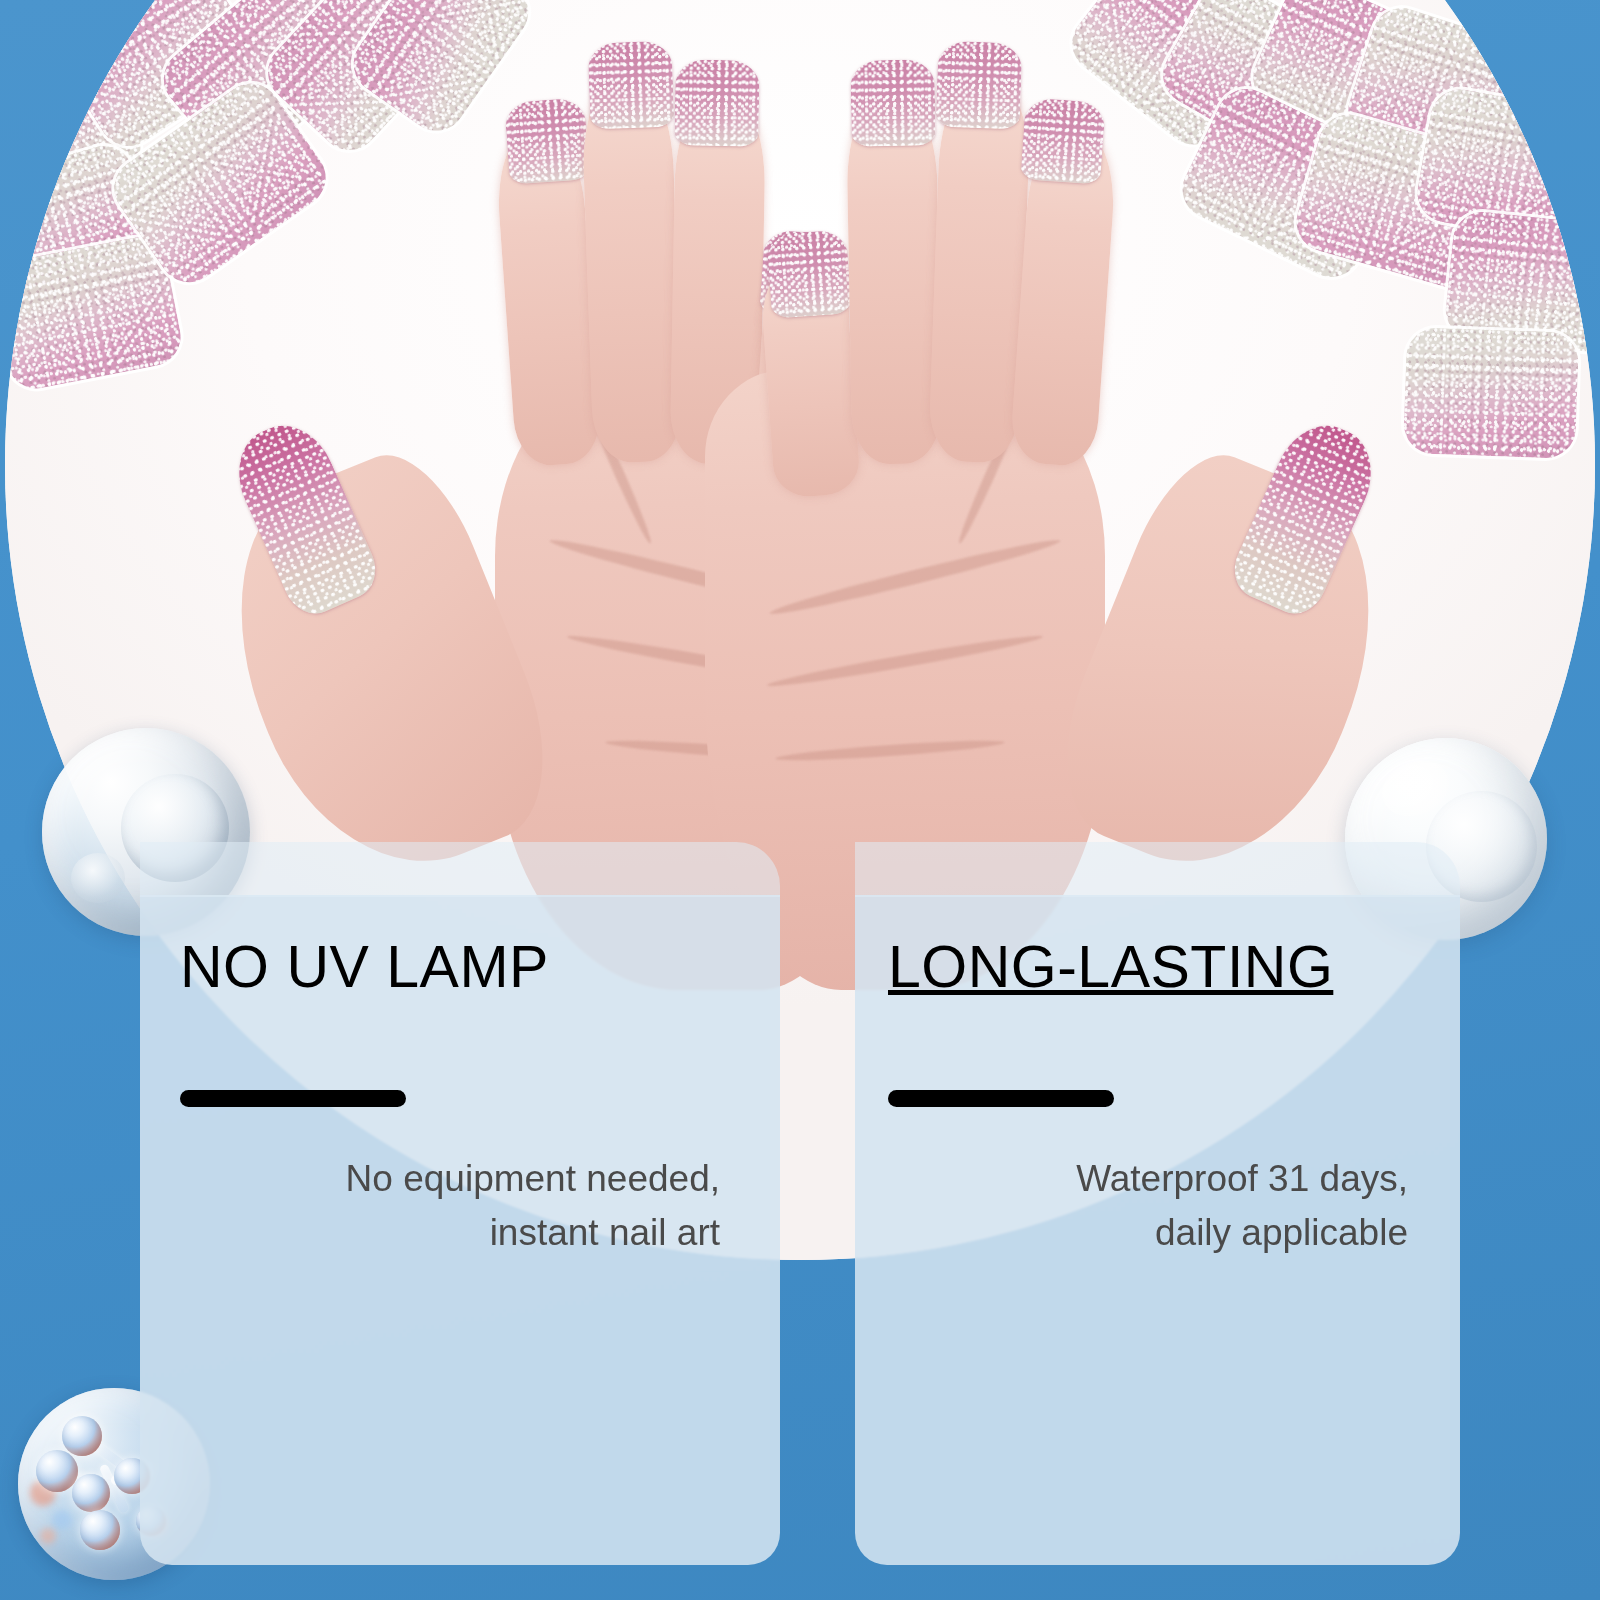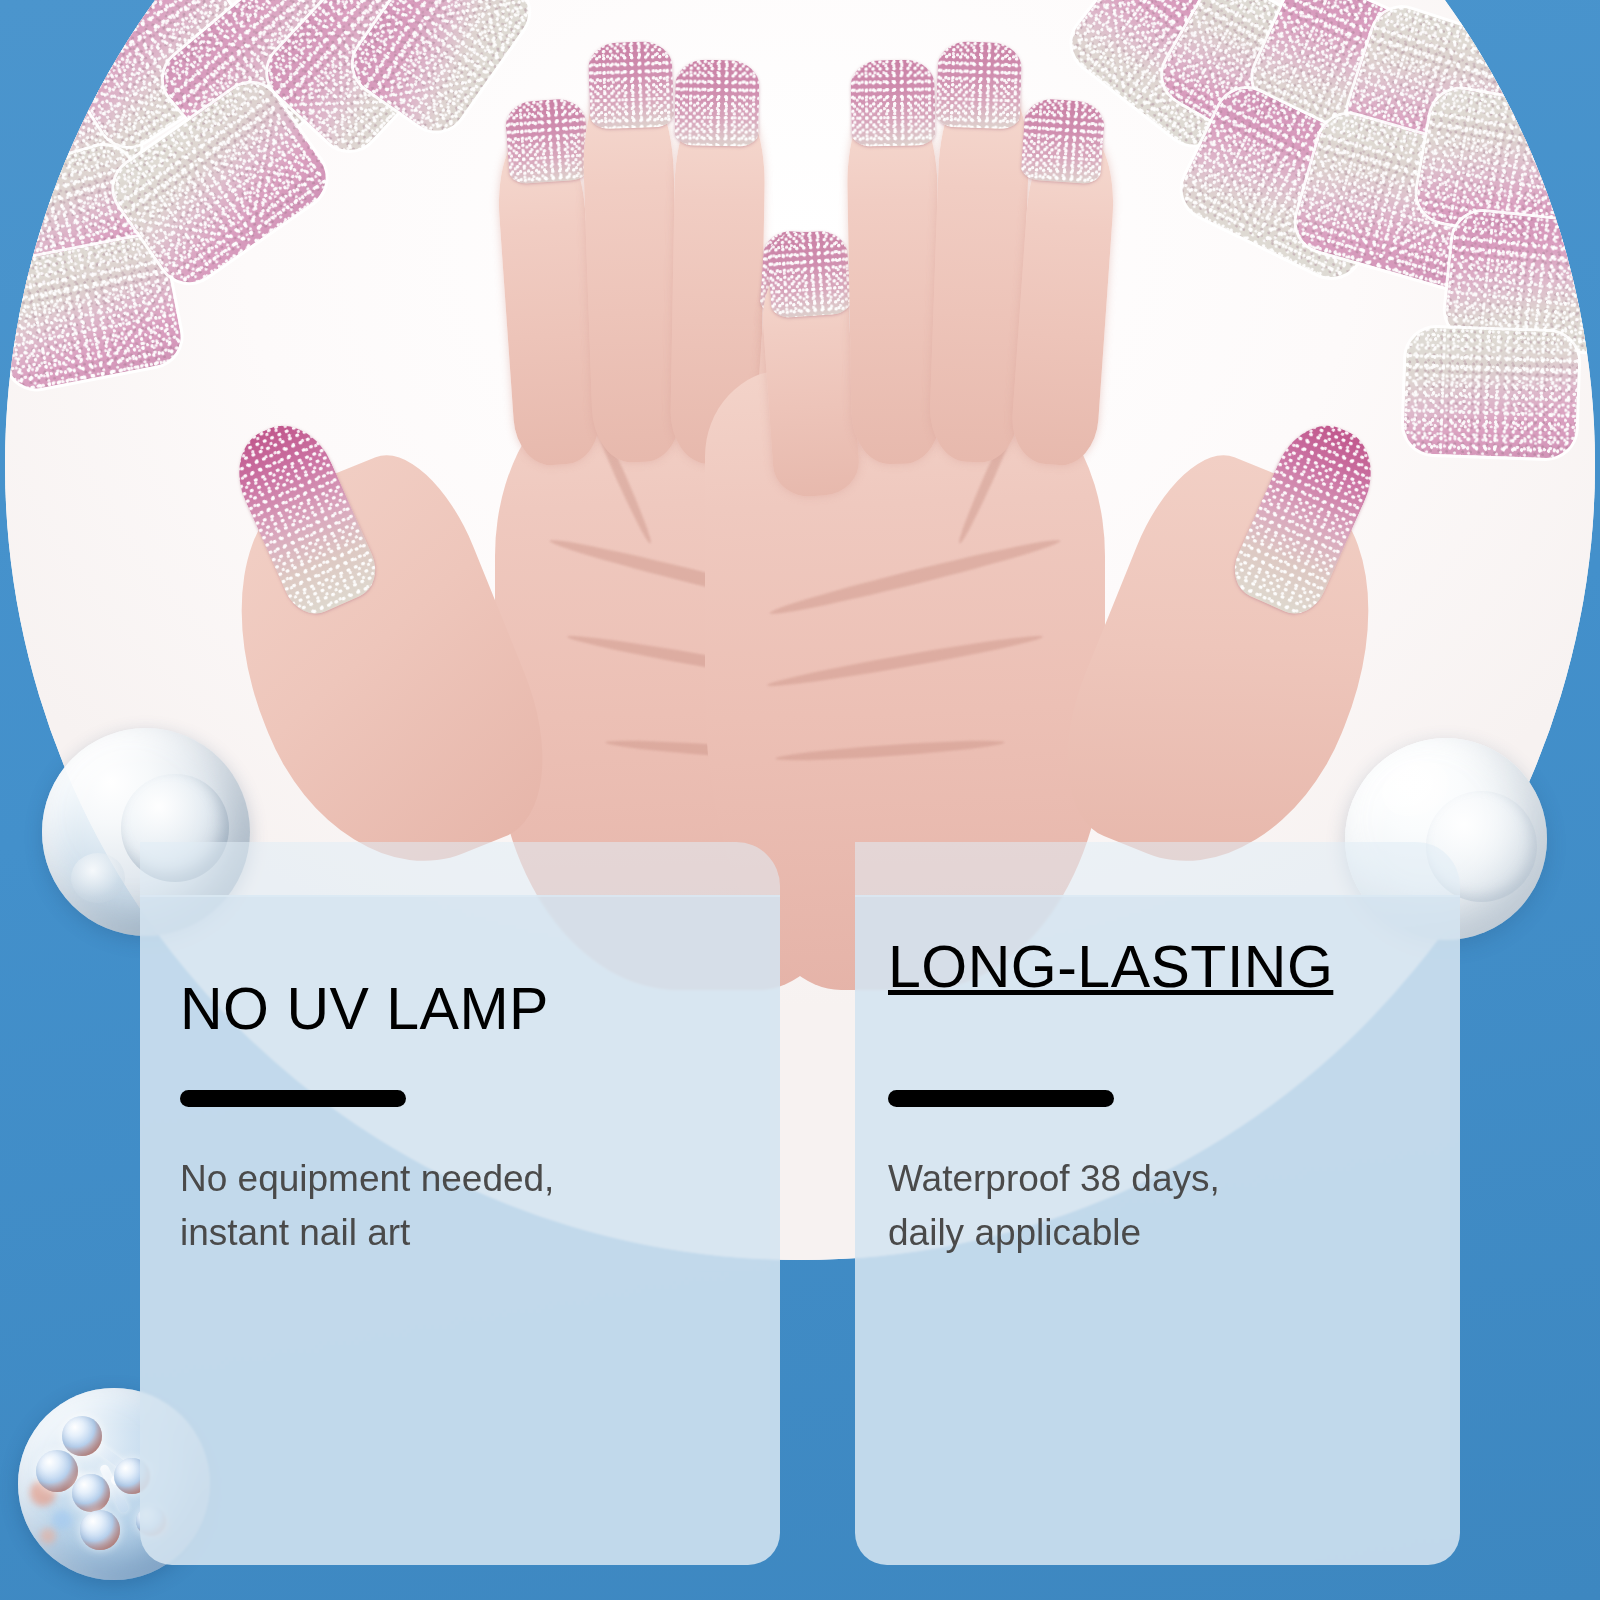--- a/index.html
+++ b/index.html
@@ -213,20 +213,21 @@
     background: #000000;
     border-radius: 9px;
   }
   .card-desc {
     position: absolute;
     font-size: 37px;
     font-weight: 400;
     color: #4a4a4a;
     line-height: 1.45;
     white-space: pre-line;
+    text-align: right;
   }
 </style>
 </head>
 <body>
 
 <div class="stage">
 
   <div class="bg-blue"></div>
 
   <div class="hero-circle">
@@ -337,33 +338,33 @@
     <div class="atom" style="left:62px; top:122px; width:40px; height:40px;"></div>
     <div class="atom" style="left:118px; top:118px; width:30px; height:30px;"></div>
   </div>
 
   <div class="card" style="left:140px; top:895px; width:640px; height:670px;
               border-radius: 0 0 32px 32px;">
   </div>
   <div class="card-top" style="left:140px; top:842px; width:640px; height:55px; border-radius: 0 44px 0 0;">
   </div>
 
-  <div class="card-title" style="left:180px; top:980px;">NO UV LAMP</div>
+  <div class="card-title" style="left:180px; top:938px;">NO UV LAMP</div>
 
   <div class="card-rule" style="left:180px; top:1090px; width:226px;"></div>
 
   <div class="card-desc" style="left:180px; top:1152px; width:540px;">No equipment needed,
 instant nail art</div>
 
   <div class="card" style="left:855px; top:895px; width:605px; height:670px;
               border-radius: 0 0 32px 32px;">
   </div>
   <div class="card-top" style="left:855px; top:842px; width:605px; height:55px; border-radius: 0 44px 0 0;">
   </div>
 
   <div class="card-title" style="left:888px; top:938px;text-decoration:underline;">LONG-LASTING</div>
 
   <div class="card-rule" style="left:888px; top:1090px; width:226px;"></div>
 
-  <div class="card-desc" style="left:888px; top:1152px; width:520px;">Waterproof 38 days,
+  <div class="card-desc" style="left:888px; top:1152px; width:520px;">Waterproof 31 days,
 daily applicable</div>
 
 </div>
 
 </body></html>

